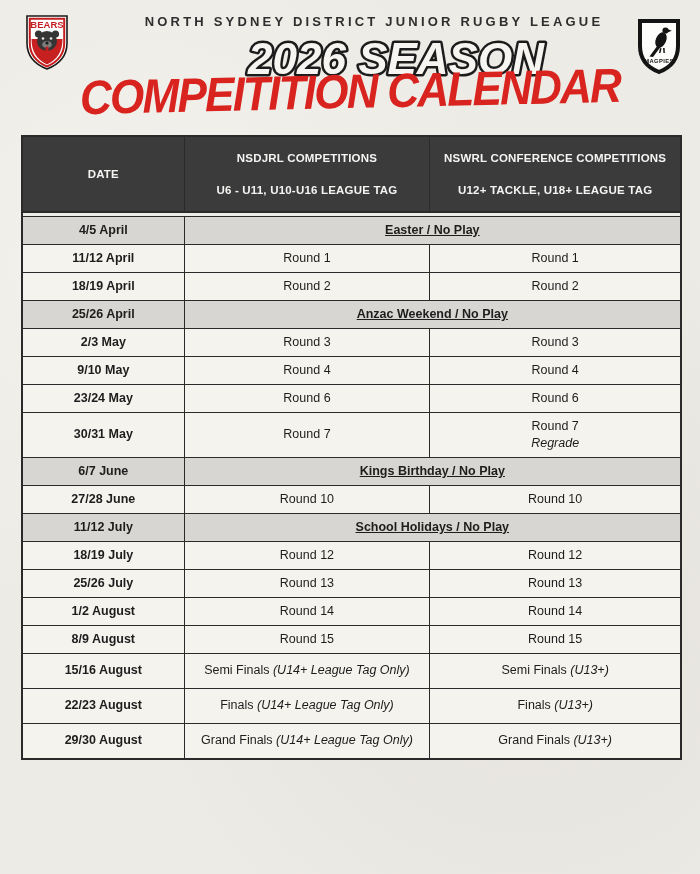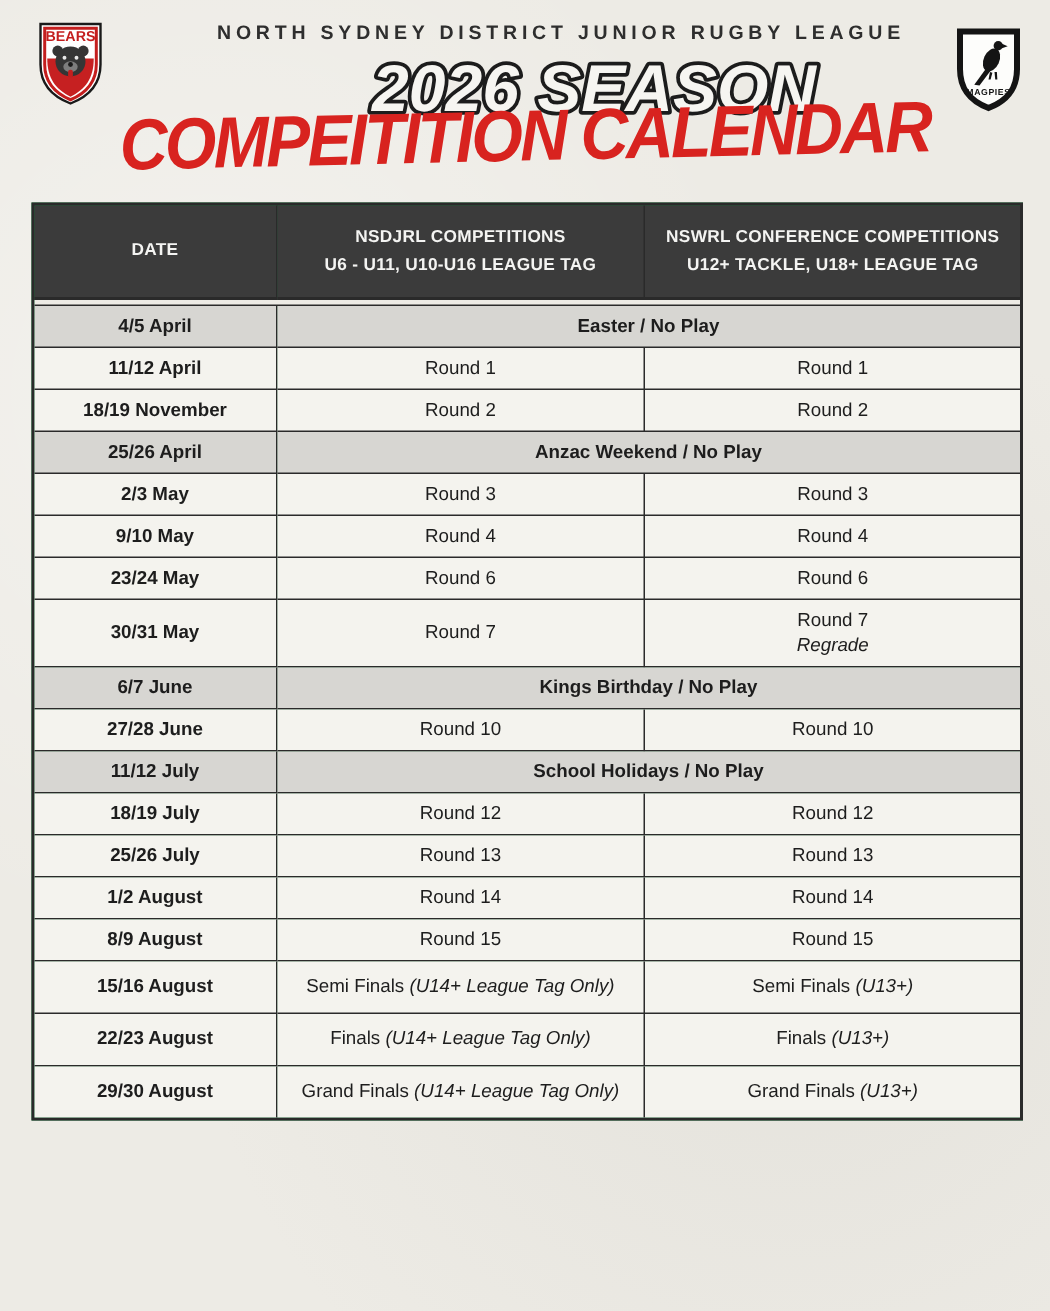--- a/index.html
+++ b/index.html
@@ -35,32 +35,32 @@
     table-layout:fixed;background:#15803d;
   }
   th{
     background:#3b3b3b;color:#f4f4f2;
     font-size:11.5px;font-weight:bold;line-height:1.45;
     padding:13px 6px;text-align:center;vertical-align:middle;
     border-bottom:2px solid #2a2a2a;border-right:1.5px solid #2a2a2a;
     letter-spacing:.2px;
   }
   th:last-child{border-right:none;}
-  th .col-sub{display:block;margin-top:2px;}
+  th .col-sub{display:block;margin-top:15px;}
   td{
     font-size:12.5px;color:#1d1d1d;text-align:center;vertical-align:middle;
     padding:5px 6px;line-height:17px;background:#f4f3ee;
     border-bottom:1.5px solid #2a2a2a;border-right:1.5px solid #2a2a2a;
   }
   td:last-child{border-right:none;}
   tbody tr:last-child td{border-bottom:none;}
   tr.spacer td{height:2.5px;padding:0;background:#edebe5;border-right:none;}
   td.date-cell{font-weight:bold;text-align:center;}
   tr.noplay td{background:#d7d6d2;}
-  td.span-cell{font-weight:bold;}
+  td.span-cell{font-weight:bold;text-decoration:underline;}
   td.round-cell em{font-style:italic;}
   tr.roomy td{padding-top:8.5px;padding-bottom:8.5px;}
 </style>
 </head>
 <body>
 
 <div class="league-title">NORTH SYDNEY DISTRICT JUNIOR RUGBY LEAGUE</div>
 
 <svg class="logo bears" width="46" height="58" viewBox="0 0 46 58">
   <path d="M23,56 C10,51 3,43 3,30 L3,3 L43,3 L43,30 C43,43 36,51 23,56 Z" fill="#ffffff" stroke="#1a1a1a" stroke-width="1.6"></path>
@@ -126,21 +126,21 @@
   <tr class="noplay">
         <td class="date-cell">4/5 April</td>
         <td colspan="2" class="span-cell">Easter / No Play</td>
       </tr>
       <tr class="normal">
         <td class="date-cell">11/12 April</td>
         <td class="round-cell"><span>Round 1</span></td>
         <td class="round-cell"><span>Round 1</span></td>
       </tr>
       <tr class="normal">
-        <td class="date-cell">18/19 November</td>
+        <td class="date-cell">18/19 April</td>
         <td class="round-cell"><span>Round 2</span></td>
         <td class="round-cell"><span>Round 2</span></td>
       </tr>
       <tr class="noplay">
         <td class="date-cell">25/26 April</td>
         <td colspan="2" class="span-cell">Anzac Weekend / No Play</td>
       </tr>
       <tr class="normal">
         <td class="date-cell">2/3 May</td>
         <td class="round-cell"><span>Round 3</span></td>

